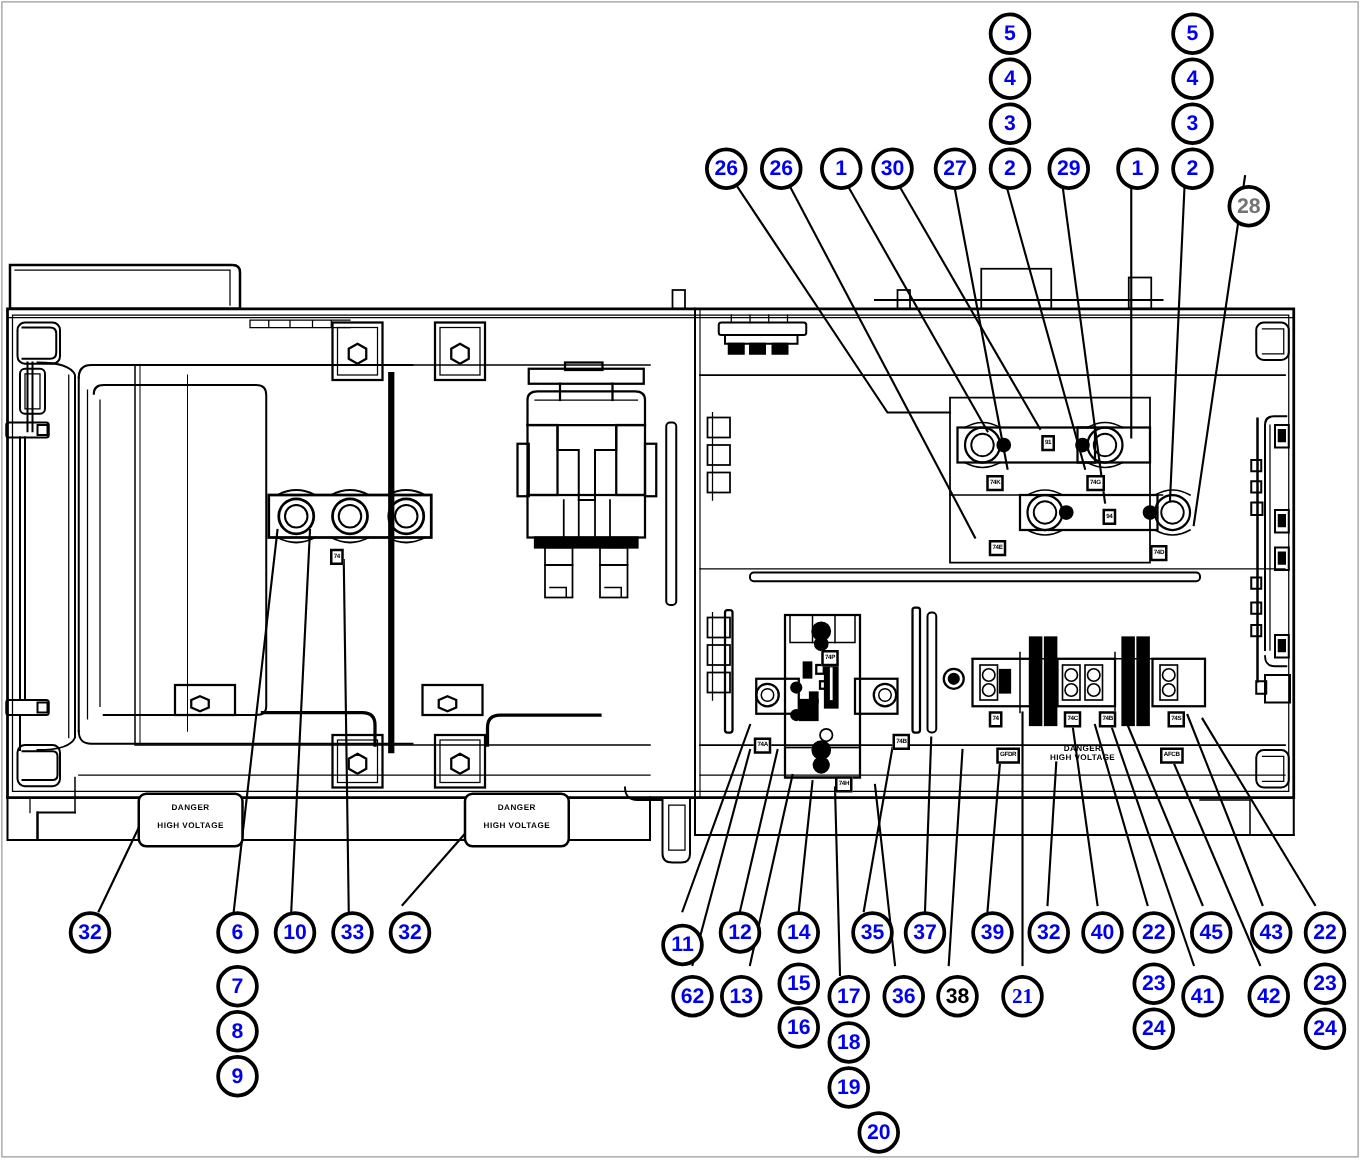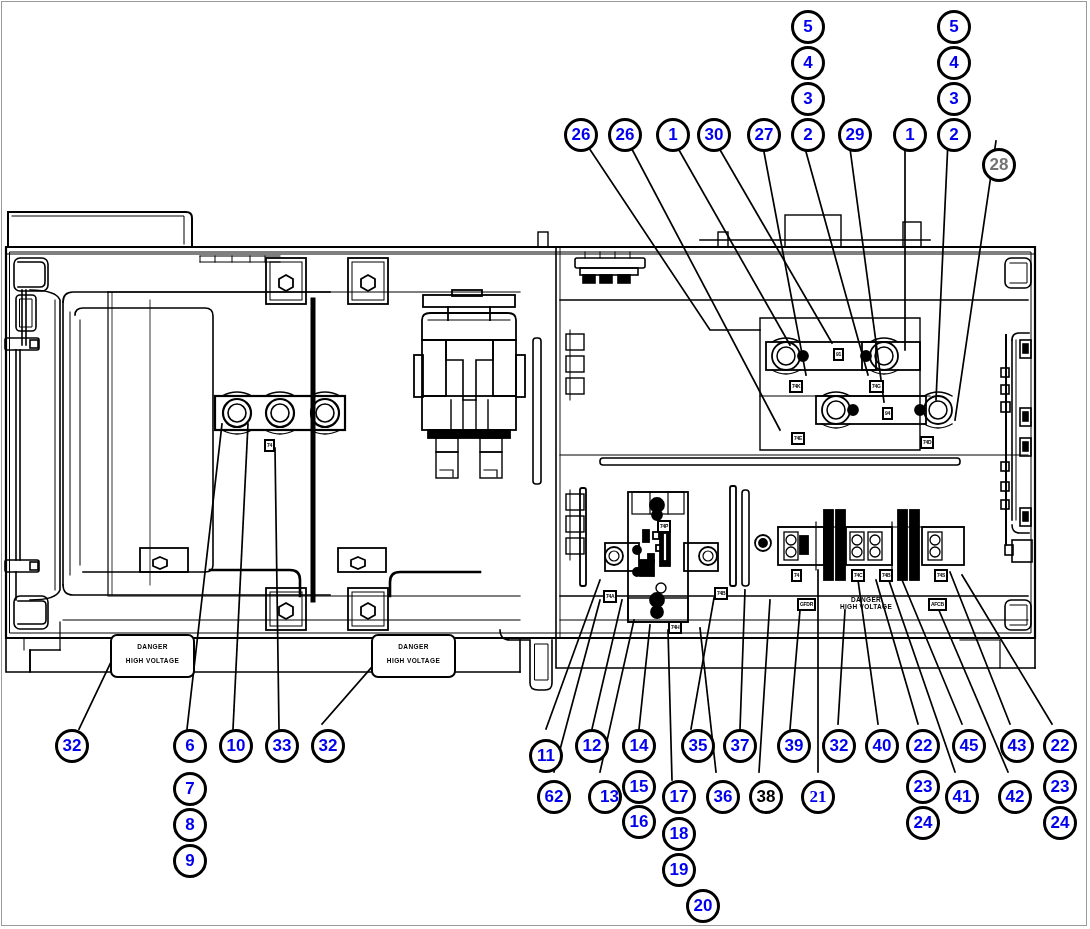--- a/index.html
+++ b/index.html
@@ -454,21 +454,21 @@
       <div class="callout" style="left: 681px; top: 729px; color: rgb(0, 0, 238);">35</div>
       <div class="callout" style="left: 723px; top: 729px; color: rgb(0, 0, 238);">37</div>
       <div class="callout" style="left: 777px; top: 729px; color: rgb(0, 0, 238);">39</div>
       <div class="callout" style="left: 822px; top: 729px; color: rgb(0, 0, 238);">32</div>
       <div class="callout" style="left: 865px; top: 729px; color: rgb(0, 0, 238);">40</div>
       <div class="callout" style="left: 906px; top: 729px; color: rgb(0, 0, 238);">22</div>
       <div class="callout" style="left: 952px; top: 729px; color: rgb(0, 0, 238);">45</div>
       <div class="callout" style="left: 1000px; top: 729px; color: rgb(0, 0, 238);">43</div>
       <div class="callout" style="left: 1043px; top: 729px; color: rgb(0, 0, 238);">22</div>
       <div class="callout" style="left: 537px; top: 780px; color: rgb(0, 0, 238);">62</div>
-      <div class="callout" style="left: 588px; top: 780px; color: rgb(0, 0, 238); text-align: right;">13</div>
+      <div class="callout" style="left: 576px; top: 780px; color: rgb(0, 0, 238);">13</div>
       <div class="callout" style="left: 622px; top: 770px; color: rgb(0, 0, 238);">15</div>
       <div class="callout" style="left: 662px; top: 780px; color: rgb(0, 0, 238);">17</div>
       <div class="callout" style="left: 706px; top: 780px; color: rgb(0, 0, 238);">36</div>
       <div class="callout" style="left: 749px; top: 780px; color: #000000;">38</div>
       <div class="callout" style="left: 801px; top: 780px; color: rgb(0, 0, 238); font-family: Liberation Serif, serif;">21</div>
       <div class="callout" style="left: 906px; top: 770px; color: rgb(0, 0, 238);">23</div>
       <div class="callout" style="left: 945px; top: 780px; color: rgb(0, 0, 238);">41</div>
       <div class="callout" style="left: 998px; top: 780px; color: rgb(0, 0, 238);">42</div>
       <div class="callout" style="left: 1043px; top: 770px; color: rgb(0, 0, 238);">23</div>
       <div class="callout" style="left: 622px; top: 805px; color: rgb(0, 0, 238);">16</div>

